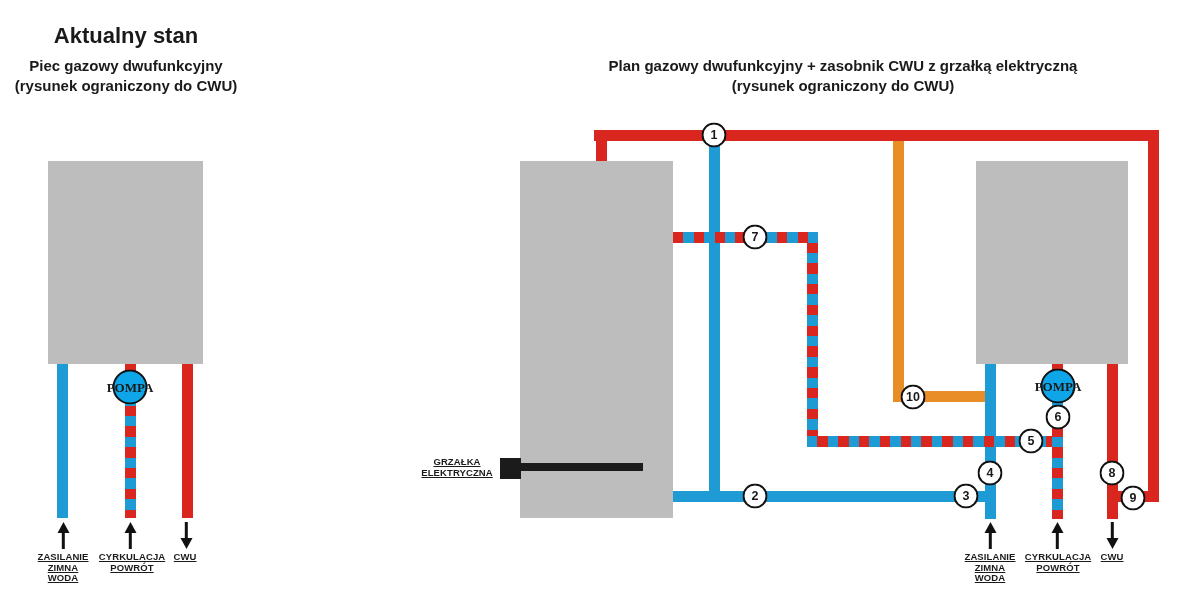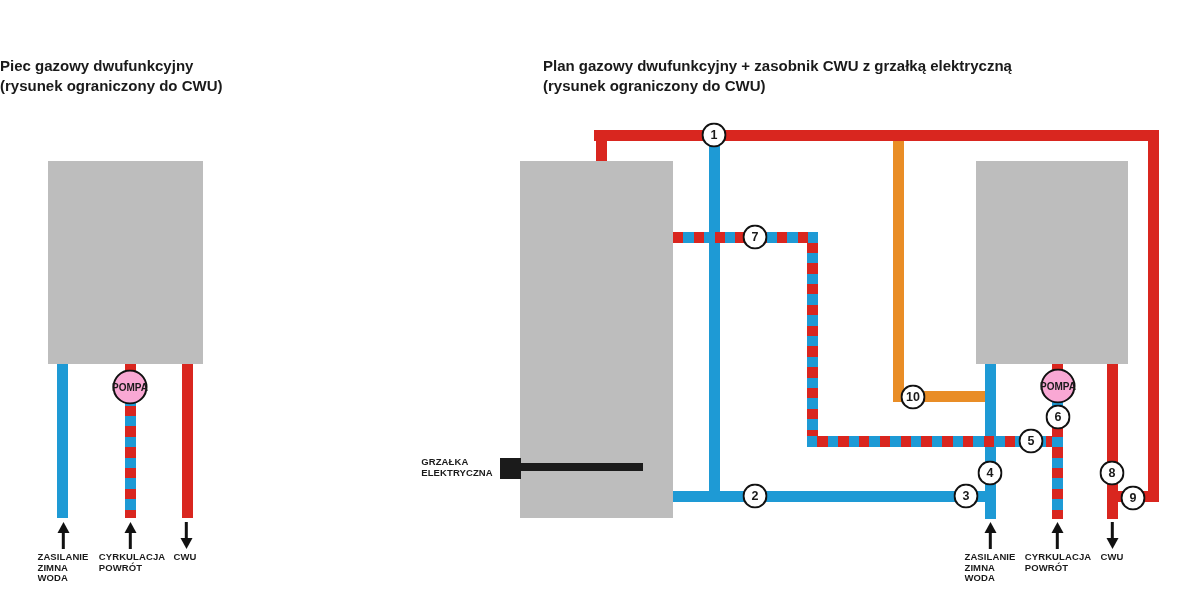--- a/index.html
+++ b/index.html
@@ -1,52 +1,53 @@
 <!DOCTYPE html>
 <html style="--c-red: #d9261f; --c-blue: #1e9ad5; --c-orange: #e98d26; --c-gray: #bdbdbd; --c-ink: #1b1b1b;"><head>
 <meta charset="utf-8">
 <style>
   html,body{margin:0;padding:0;background:#ffffff;}
   .canvas{position:relative;width:1200px;height:611px;background:#ffffff;overflow:hidden;
           font-family:"Liberation Sans",sans-serif;color:#1a1a1a;}
   .title,.subtitle,.plabel,.marker,.pump{will-change:transform;-webkit-font-smoothing:antialiased;}
   .title{position:absolute;font-weight:bold;font-size:22px;line-height:22px;text-align:center;}
-  .subtitle{position:absolute;font-weight:bold;font-size:15px;line-height:15px;}
+  .subtitle{position:absolute;font-weight:bold;font-size:15px;line-height:15px;text-align:center;}
   .unit{position:absolute;background:var(--c-gray);}
   .pipe{position:absolute;}
   .pipe.blue{background:var(--c-blue);}
   .pipe.red{background:var(--c-red);}
   .pipe.orange{background:var(--c-orange);}
   .pipe.dash-v{background:repeating-linear-gradient(180deg,var(--c-red) 0 10.4px,var(--c-blue) 10.4px 20.8px);}
   .pipe.dash-v-b{background:repeating-linear-gradient(180deg,var(--c-blue) 0 10.4px,var(--c-red) 10.4px 20.8px);}
   .pipe.dash-h{background:repeating-linear-gradient(90deg,var(--c-red) 0 10.4px,var(--c-blue) 10.4px 20.8px);}
   .pipe.dash-h-b{background:repeating-linear-gradient(90deg,var(--c-blue) 0 10.4px,var(--c-red) 10.4px 20.8px);}
   .marker{position:absolute;width:21px;height:21px;border:2.2px solid #111;border-radius:50%;
           background:#fff;transform:translate(-50%,-50%);display:flex;align-items:center;justify-content:center;
           font-weight:bold;font-size:12.5px;line-height:12.5px;}
   .pump{position:absolute;width:31px;height:31px;border:2.6px solid #111;border-radius:50%;
-        background:#f9a8d4;transform:translate(-50%,-50%);display:flex;align-items:center;justify-content:center;
-        font-weight:bold;font-size:10px;letter-spacing:0;}
-  .plabel{position:absolute;transform:translateX(-50%);font-weight:bold;
-          font-size:9.5px;line-height:10.5px;letter-spacing:0.1px;white-space:nowrap;}
+        background:#0ea5e9;transform:translate(-50%,-50%);display:flex;align-items:center;justify-content:center;
+        font-weight:bold;font-size:13px;letter-spacing:0;font-family:Liberation Serif, serif;}
+  .plabel{position:absolute;transform:translateX(-50%);text-align:center;font-weight:bold;
+          font-size:9.5px;line-height:10.5px;letter-spacing:0.1px;white-space:nowrap;text-decoration:underline;}
   .arrow{position:absolute;width:13px;height:27px;transform:translateX(-50%);}
   .arrow .stem{position:absolute;left:50%;transform:translateX(-50%);width:3.4px;background:#111;}
   .arrow.up .stem{top:9px;height:18px;}
   .arrow.down .stem{top:0;height:18px;}
   .arrow .head{position:absolute;left:50%;transform:translateX(-50%);width:0;height:0;
                border-left:6.5px solid transparent;border-right:6.5px solid transparent;}
   .arrow.up .head{top:0;border-bottom:11px solid #111;}
   .arrow.down .head{bottom:0;border-top:11px solid #111;}
   .heater{position:absolute;background:var(--c-ink);}
 </style>
 </head>
 <body>
 
 <div class="canvas">
 
+  <div class="title" style="left:0px;top:25px;width:252px;">Aktualny stan</div>
   <div class="subtitle" style="left:0px;top:58px;width:252px;">Piec gazowy dwufunkcyjny</div>
   <div class="subtitle" style="left:0px;top:78px;width:252px;">(rysunek ograniczony do CWU)</div>
 
   <div class="unit" style="left:48px;top:161px;width:155px;height:203px;"></div>
 
   <div class="pipe blue" style="left:57.2px;top:364px;width:11px;height:154px;"></div>
   <div class="pipe dash-v" style="left:124.5px;top:364px;width:11px;height:154px;"></div>
   <div class="pipe red" style="left:181.5px;top:364px;width:11px;height:154px;"></div>
 
   <div class="pump" style="left:130px;top:386.5px;">POMPA</div>

